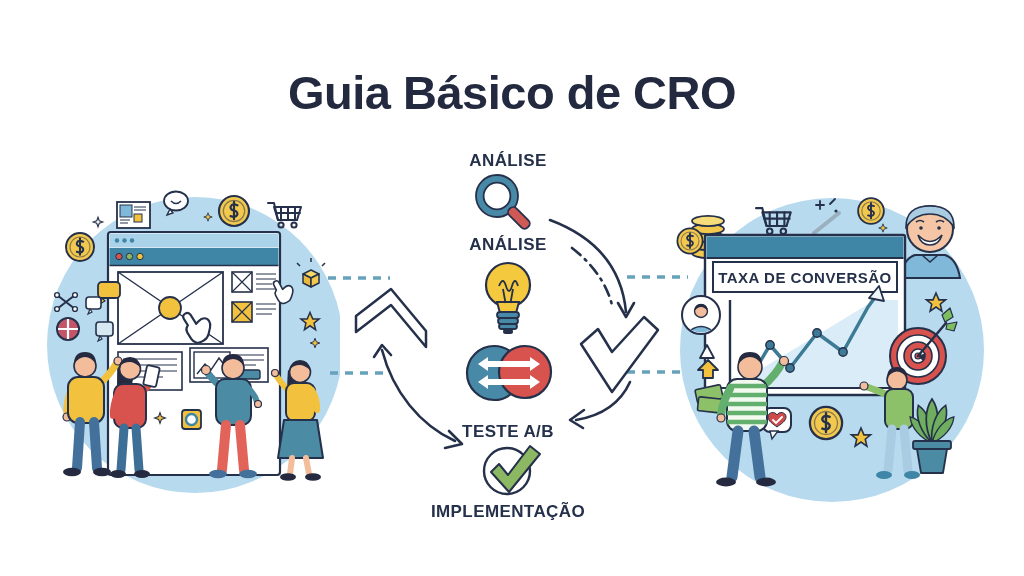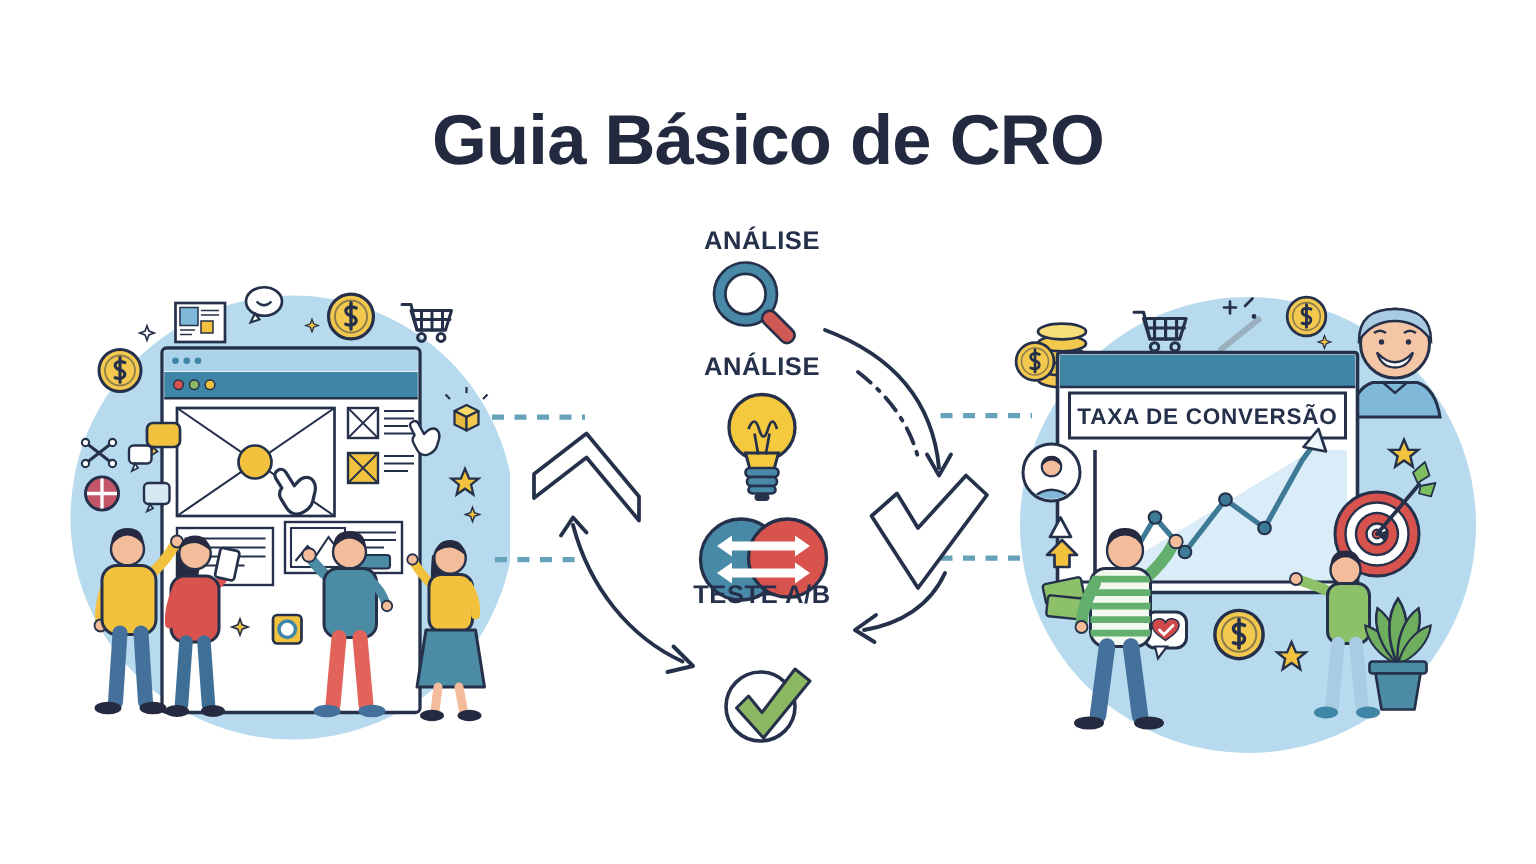--- a/index.html
+++ b/index.html
@@ -219,25 +219,26 @@
     <rect x="20" y="60" width="20" height="6" rx="3" fill="#4989a8" stroke="#25304a" stroke-width="1.8"></rect>
     <rect x="21" y="66" width="18" height="5" rx="2.5" fill="#4989a8" stroke="#25304a" stroke-width="1.8"></rect>
     <rect x="25" y="71" width="10" height="5" rx="2.5" fill="#25304a"></rect>
   </svg>
   <svg class="scene" style="left:462px;top:344px" width="96" height="58" viewBox="0 0 96 58">
     <circle cx="32" cy="29" r="27" fill="#4989a8" stroke="#25304a" stroke-width="2.2"></circle>
     <circle cx="63" cy="28" r="26" fill="#d8534e" stroke="#25304a" stroke-width="2.2"></circle>
     <path d="M16,20 l10,-7 v4 h42 v-4 l10,7 l-10,7 v-4 h-42 v4 Z" fill="#ffffff"></path>
     <path d="M16,38 l10,-7 v4 h42 v-4 l10,7 l-10,7 v-4 h-42 v4 Z" fill="#ffffff"></path>
   </svg>
-  <div class="step-label" style="left:408px;top:387px">TESTE A/B</div>
+  <div class="step-label" style="left:408px;top:422px">TESTE A/B</div>
   <svg class="scene" style="left:478px;top:438px" width="72" height="62" viewBox="0 0 72 62">
     <circle cx="29" cy="33" r="23" fill="#ffffff" stroke="#25304a" stroke-width="2.4"></circle>
     <path d="M13,34 L21,26 L30,37 L52,8 L62,16 L31,54 Z" fill="#8cb863" stroke="#25304a" stroke-width="2" stroke-linejoin="round"></path>
   </svg>
+  <div class="step-label" style="left:408px;top:502px">IMPLEMENTAÇÃO</div>
 
   <svg class="scene" style="left:650px;top:165px" width="370" height="375" viewBox="0 0 370 375" xmlns:xlink="http://www.w3.org/1999/xlink">
     <circle cx="182" cy="185" r="152" fill="#b7daee"></circle>
 
     <g>
       <ellipse cx="58" cy="88" rx="16" ry="5.2" fill="#f2c94e" stroke="#25304a" stroke-width="1.8"></ellipse>
       <ellipse cx="58" cy="80" rx="16" ry="5.2" fill="#f2c94e" stroke="#25304a" stroke-width="1.8"></ellipse>
       <ellipse cx="58" cy="72" rx="16" ry="5.2" fill="#f2c94e" stroke="#25304a" stroke-width="1.8"></ellipse>
       <ellipse cx="58" cy="64" rx="16" ry="5.2" fill="#f2c94e" stroke="#25304a" stroke-width="1.8"></ellipse>
       <ellipse cx="58" cy="56" rx="16" ry="5.2" fill="#f7dd7a" stroke="#25304a" stroke-width="1.8"></ellipse>

